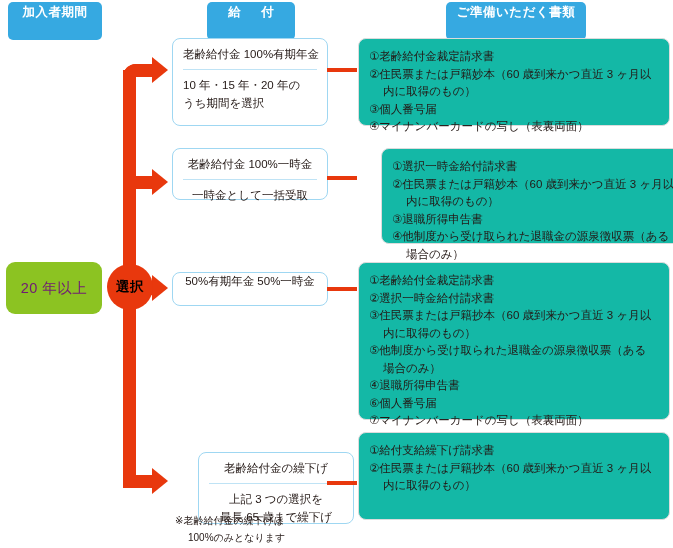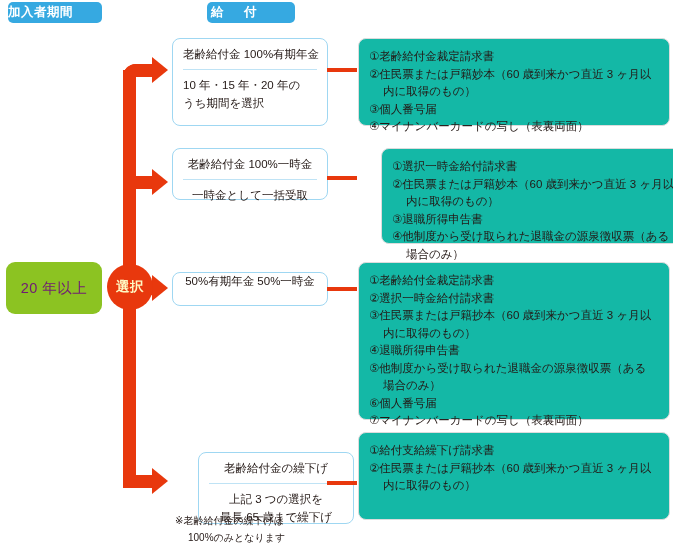--- a/index.html
+++ b/index.html
@@ -21,23 +21,23 @@
   }
   
   .pill {
     position: absolute;
     background: #36a9e1;
     color: #ffffff;
     border-radius: 5px;
     font-size: 12.5px;
     font-weight: bold;
     letter-spacing: 0.5px;
-    text-align: left;
+    text-align: center;
     line-height: 21px;
-    height: 21px;
+    height: 38px;
     white-space: nowrap;
   }
   #pill-period { left: 8px;  top: 2px;  width: 94px; }
   #pill-benefit { left: 207px; top: 2px; width: 88px; letter-spacing: 4px; text-indent: 4px; }
   #pill-docs   { left: 446px; top: 2px; width: 140px; }
 
   
   #period-box {
     position: absolute;
     left: 6px;
@@ -104,21 +104,21 @@
 
   
   #select-node {
     position: absolute;
     left: 107px;
     top: 264px;
     width: 46px;
     height: 46px;
     border-radius: 50%;
     background: #e8380d;
-    color: #fef9c3;
+    color: #000000;
     font-size: 13.5px;
     font-weight: bold;
     display: flex;
     align-items: center;
     justify-content: center;
     letter-spacing: 0.5px;
     z-index: 5;
   }
 
   
@@ -205,20 +205,21 @@
   }
   #footnote .l2 { padding-left: 13px; }
 </style>
 </head>
 <body>
 
 <div id="stage">
 
   <div class="pill" id="pill-period">加入者期間</div>
   <div class="pill" id="pill-benefit">給　付</div>
+  <div class="pill" id="pill-docs">ご準備いただく書類</div>
 
   <div id="period-box">20 年以上</div>
 
   <div class="red" id="trunk"></div>
   <div class="corner" id="corner-top"></div>
   <div class="corner" id="corner-bot"></div>
 
   <div class="red stub" id="stub-1"></div>
   <div class="red stub" id="stub-2"></div>
   <div class="red stub" id="stub-3"></div>
@@ -277,22 +278,22 @@
         <li>②住民票または戸籍妙本（60 歳到来かつ直近 3 ヶ月以内に取得のもの）</li>
         <li>③退職所得申告書</li>
         <li>④他制度から受け取られた退職金の源泉徴収票（ある場合のみ）</li>
       </ul>
   </div>
   <div class="docs" id="docs-3">
     <ul>
         <li>①老齢給付金裁定請求書</li>
         <li>②選択一時金給付請求書</li>
         <li>③住民票または戸籍抄本（60 歳到来かつ直近 3 ヶ月以内に取得のもの）</li>
+        <li>⑤他制度から受け取られた退職金の源泉徴収票（ある場合のみ）</li>
         <li>④退職所得申告書</li>
-        <li>⑤他制度から受け取られた退職金の源泉徴収票（ある場合のみ）</li>
         <li>⑥個人番号届</li>
         <li>⑦マイナンバーカードの写し（表裏両面）</li>
       </ul>
   </div>
   <div class="docs" id="docs-4">
     <ul>
         <li>①給付支給繰下げ請求書</li>
         <li>②住民票または戸籍抄本（60 歳到来かつ直近 3 ヶ月以内に取得のもの）</li>
       </ul>
   </div>

